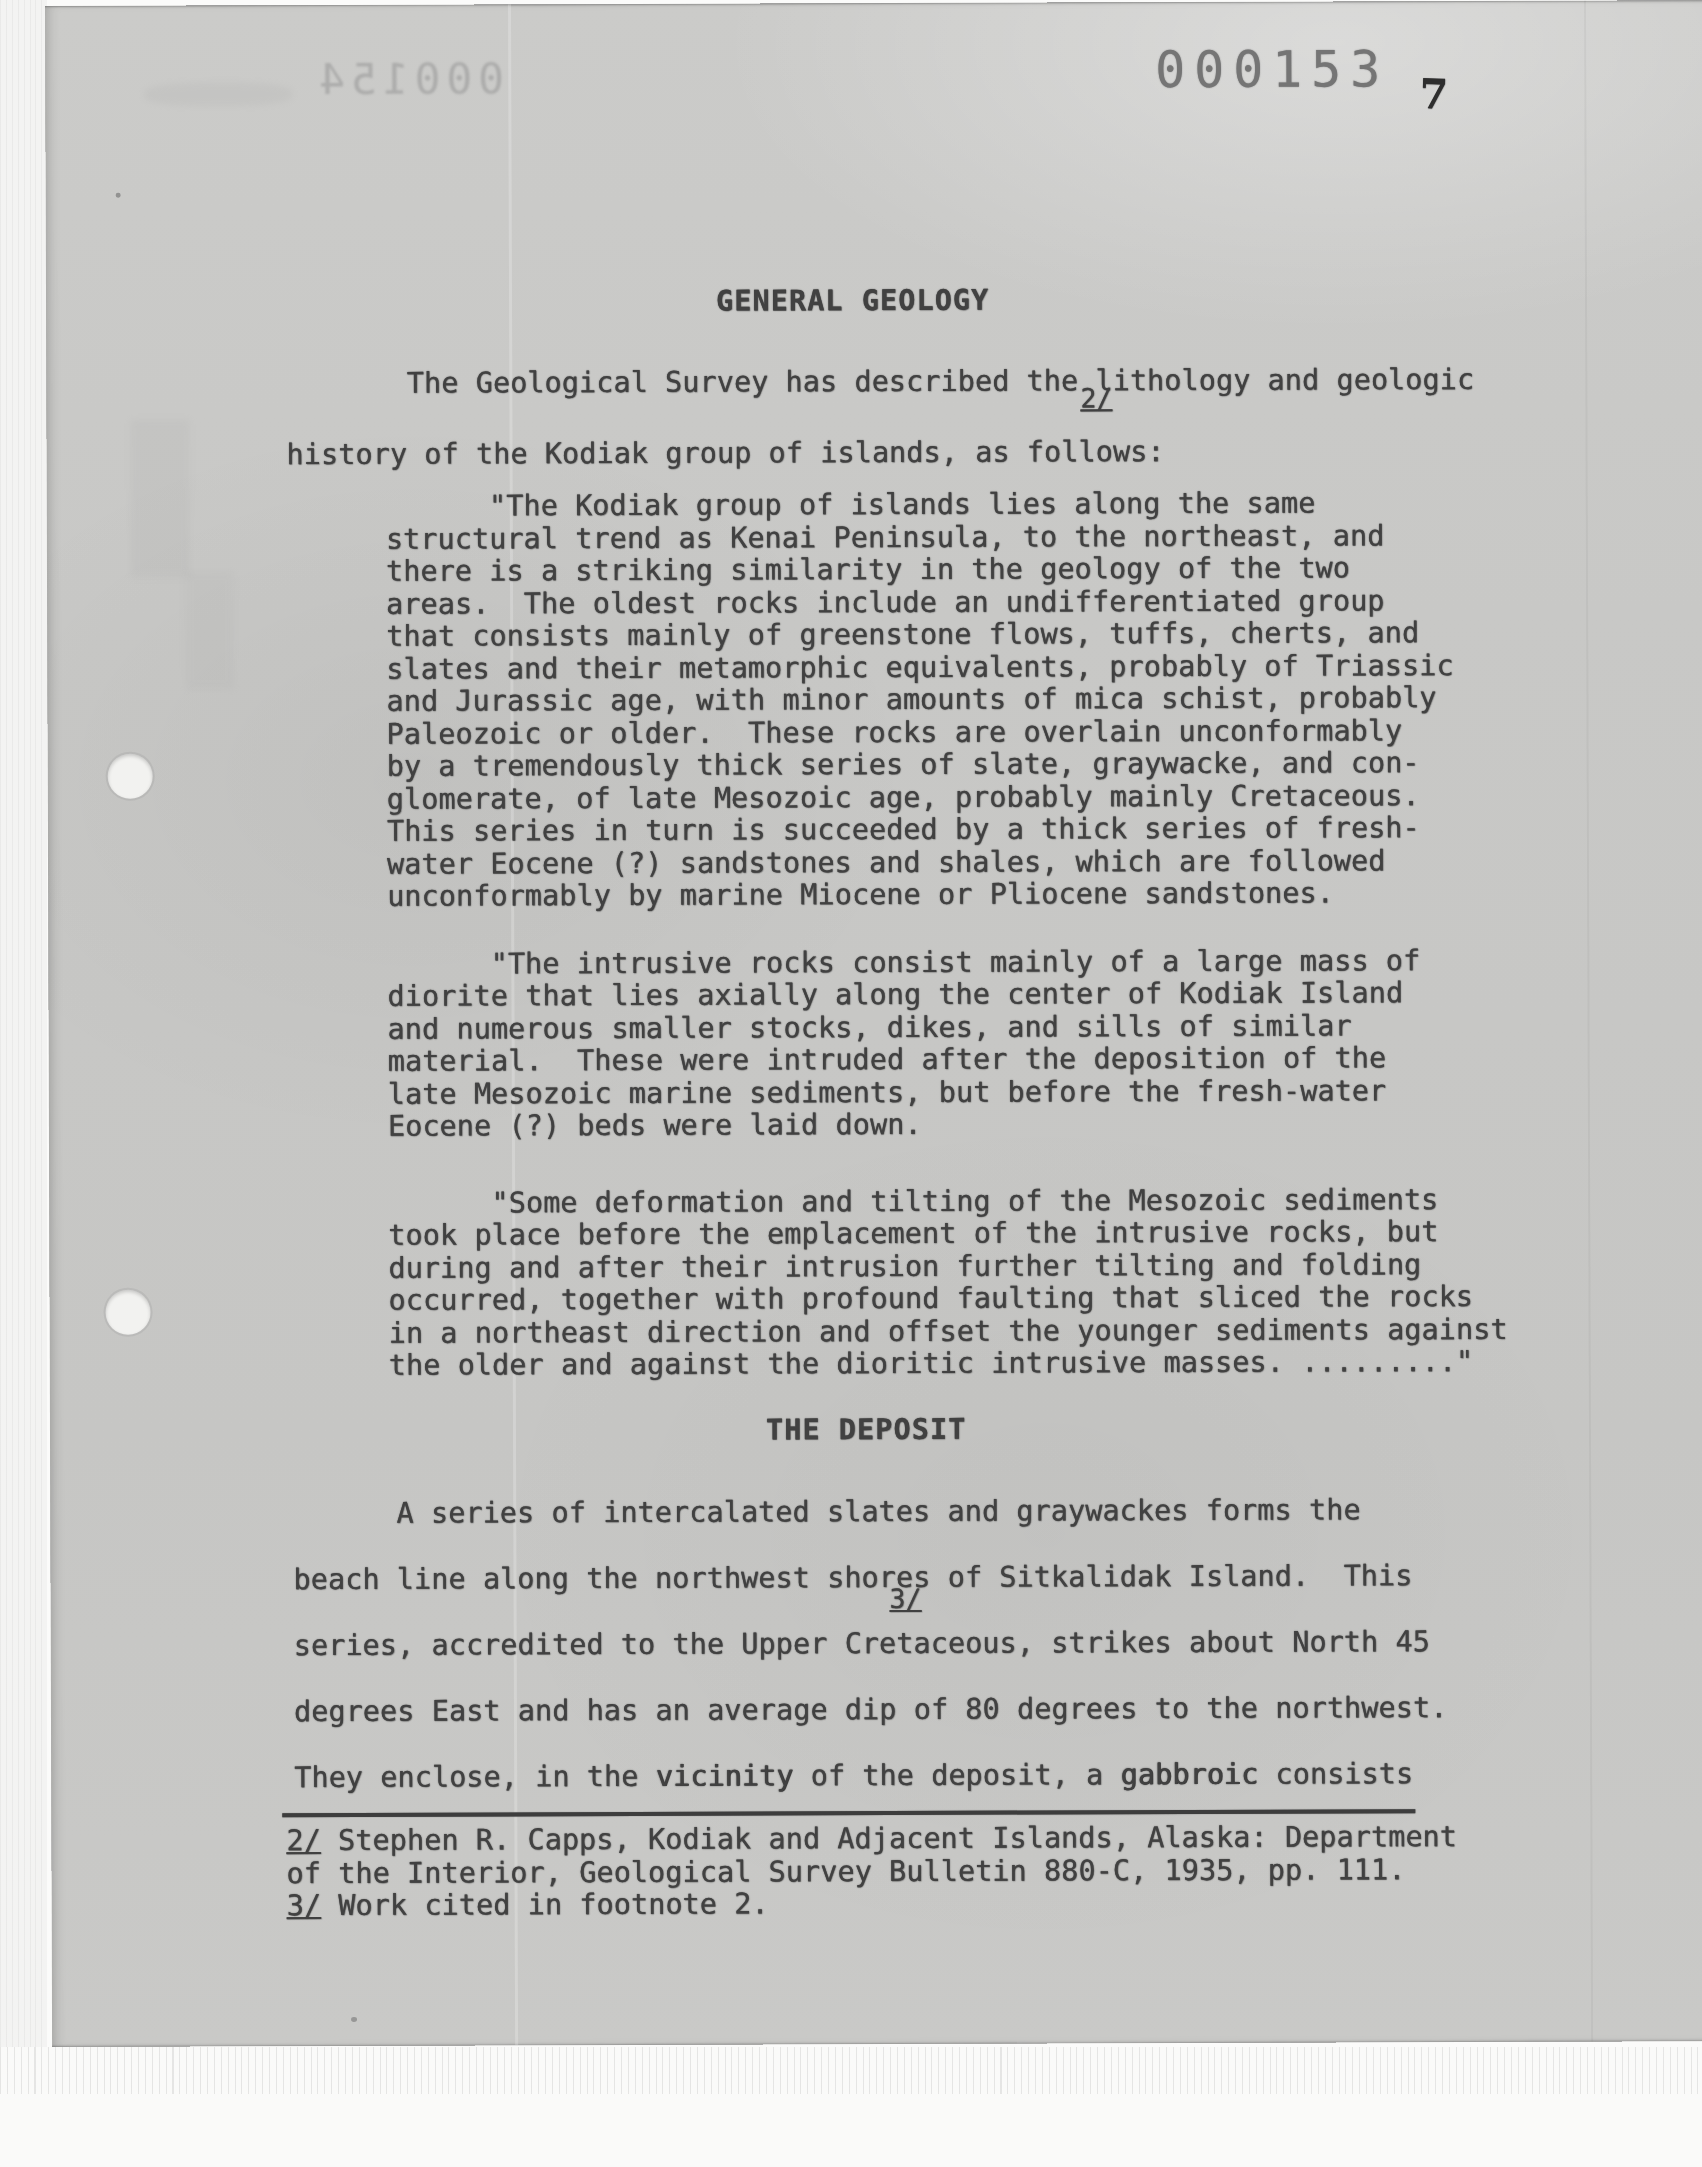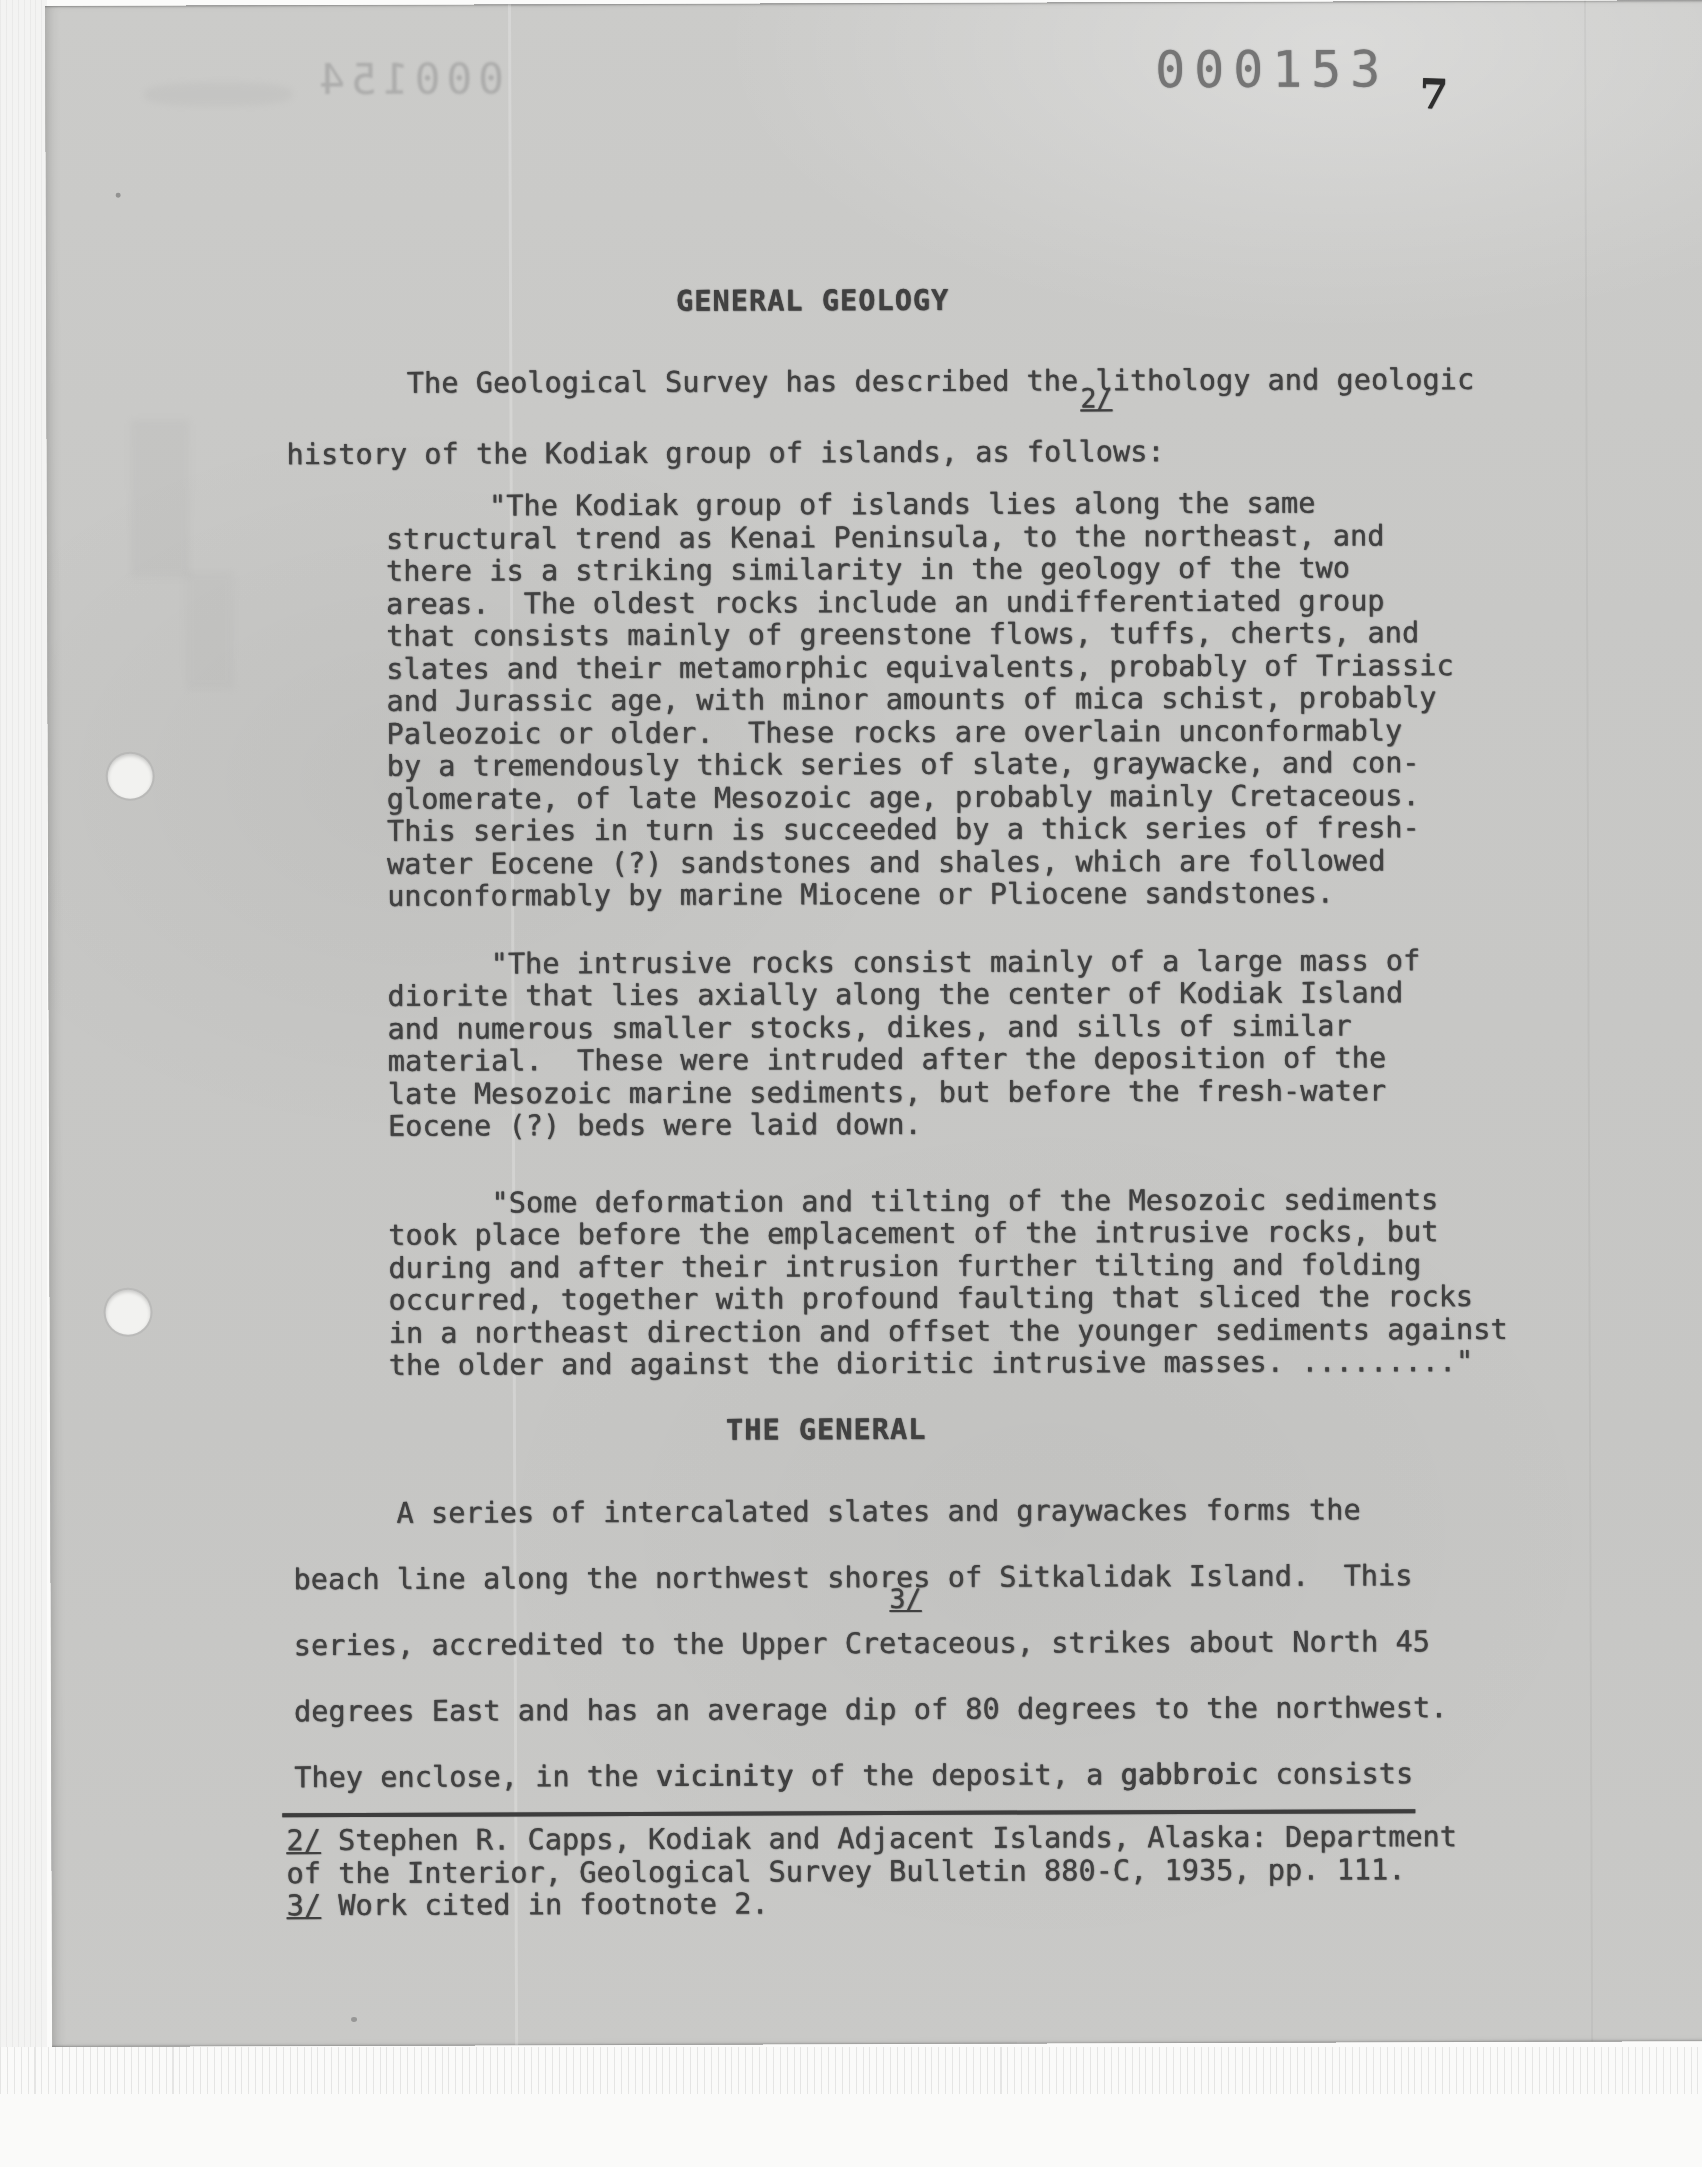--- a/index.html
+++ b/index.html
@@ -34,21 +34,21 @@
       inset 0 3px 2px -2px rgba(80,80,80,0.5),
       inset 7.9px 0 13.8px -7.9px rgba(0,0,0,0.28),
       inset 0 -3px 2px -2px rgba(90,90,90,0.45);
   }
   .seam-light{position:absolute;left:463px;top:0;width:3px;height:100%;background:rgba(255,255,255,0.22);}
   .seam-dark{position:absolute;left:1539px;top:0;width:2px;height:100%;background:rgba(0,0,0,0.04);}
 
   
   .ink{color:#414141;text-shadow:0 0 1.2px rgba(55,55,55,0.85), 0.6px 0.6px 0.8px rgba(80,80,80,0.45);}
   .line{white-space:pre;}
-  .hd{font-weight:bold;letter-spacing:1px;}
+  .hd{font-weight:bold;letter-spacing:1px;margin-left:40px;}
   .ov{font-weight:normal;text-shadow:0 0 1.5px rgba(40,40,40,0.95), 0.8px 0 0.5px rgba(50,50,50,0.8);}
 
   .title1{position:absolute;left:630px;top:280px;font-size:28.6px;}
   .intro{position:absolute;left:240px;top:343px;font-size:28.6px;line-height:71px;}
   .sup2{position:absolute;left:1034px;top:380px;font-size:26.6px;text-decoration:underline;}
   .quotes{position:absolute;left:339px;top:485px;font-size:28.6px;line-height:32.5px;}
   .bq2{margin-top:35px;}
   .bq3{margin-top:44px;}
   .title2{position:absolute;left:676px;top:1409px;font-size:28.6px;}
   .sup3{position:absolute;left:839px;top:1580px;font-size:26.6px;text-decoration:underline;}
@@ -139,21 +139,21 @@
       <div class="bq3">
           <div class="line">      "Some deformation and tilting of the Mesozoic sediments</div>
           <div class="line">took place before the emplacement of the intrusive rocks, but</div>
           <div class="line">during and after their intrusion further tilting and folding</div>
           <div class="line">occurred, together with profound faulting that sliced the rocks</div>
           <div class="line">in a northeast direction and offset the younger sediments against</div>
           <div class="line">the older and against the dioritic intrusive masses. ........."</div>
         </div>
     </div>
 
-    <div class="title2 ink hd">THE GENERAL</div>
+    <div class="title2 ink hd">THE DEPOSIT</div>
     <div class="sup3 ink">3/</div>
 
     <div class="deposit ink">
       <div>
           <div class="line">      A series of intercalated slates and graywackes forms the</div>
           <div class="line">beach line along the northwest shores of Sitkalidak Island.  This</div>
           <div class="line">series, accredited to the Upper Cretaceous, strikes about North 45</div>
           <div class="line">degrees East and has an average dip of 80 degrees to the northwest.</div>
         </div>
       <div class="line"><span>They enclose, in the </span><span class="ov">vicinity</span><span> of the deposit, a </span><span class="ov">gabbroic</span><span> consists</span></div>

